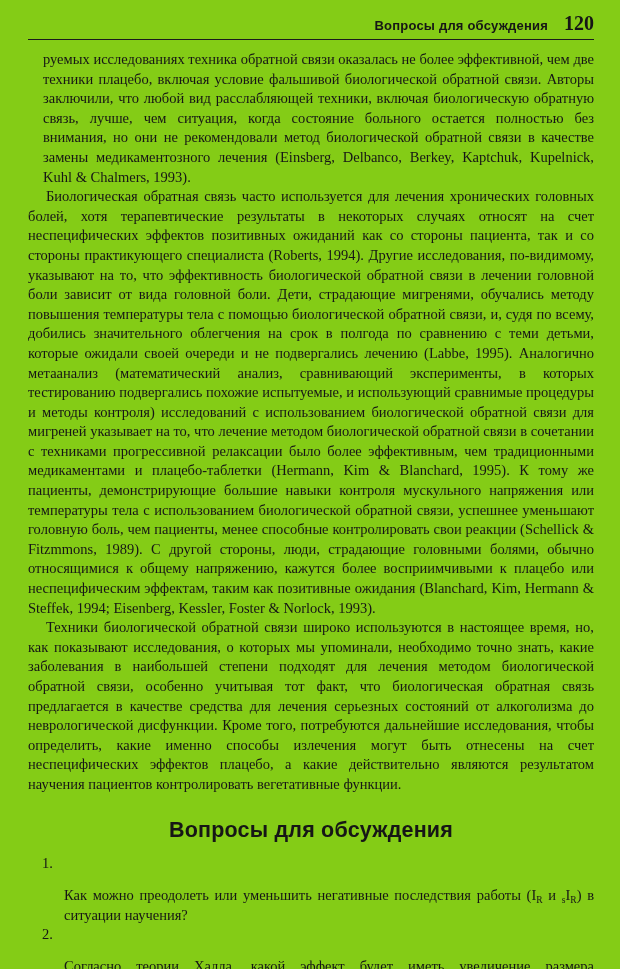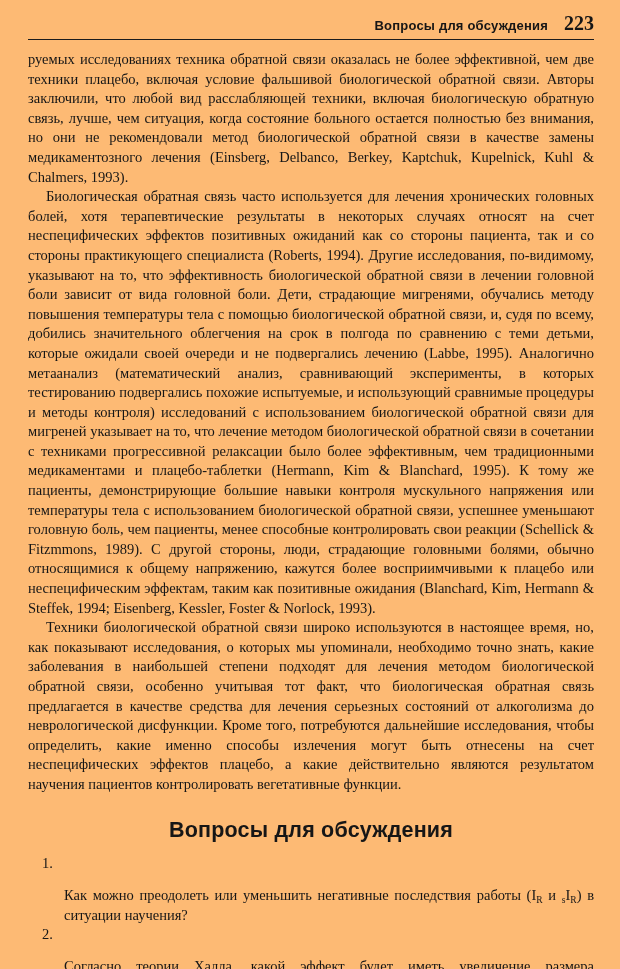--- a/index.html
+++ b/index.html
@@ -1,19 +1,19 @@
 <!DOCTYPE html>
 <html lang="ru"><head>
 <meta charset="utf-8">
 <style>
   * { margin:0; padding:0; box-sizing:border-box; }
   html,body { background:#e9e8e4; }
   .page {
     width:620px; height:969px;
-    background:#fdba74;
+    background:#84cc16;
     color:#161616;
     padding:12px 26px 0 28px;
     overflow:hidden;
     font-family:"Liberation Serif", serif;
     position:relative;
   }
   .running-head {
     display:flex;
     justify-content:flex-end;
     align-items:baseline;
@@ -35,21 +35,21 @@
     border:none;
     border-top:1.2px solid #1c1c1c;
     margin:0 0 10px 0;
   }
   .body-text {
     font-size:14.5px;
     line-height:19.6px;
     text-align:justify;
   }
   .para { text-indent:18px; }
-  .para.no-indent { text-indent:0; }
+  .para.no-indent { text-indent:0;margin-left:15px; }
   .section-heading {
     font-family:"Liberation Sans", sans-serif;
     font-weight:bold;
     font-size:21.5px;
     text-align:center;
     margin:26px 0 14px 0;
     letter-spacing:0.2px;
   }
   .questions { margin-top:2px; }
   .question {
@@ -71,21 +71,21 @@
     vertical-align:-3px;
   }
 </style>
 </head>
 <body>
 
 <div class="page">
 
   <header class="running-head">
     <span class="run-title">Вопросы для обсуждения</span>
-    <span class="page-num">223</span>
+    <span class="page-num">120</span>
   </header>
 
   <hr class="head-rule">
 
   <main class="body-text">
 
     <p class="para no-indent">руемых исследованиях техника обратной связи оказалась не более эффективной, чем две техники плацебо, включая условие фальшивой биологической обратной связи. Авторы заключили, что любой вид расслабляющей техники, включая биологическую обратную связь, лучше, чем ситуация, когда состояние больного остается полностью без внимания, но они не рекомендовали метод биологической обратной связи в качестве замены медикаментозного лечения (Einsberg, Delbanco, Berkey, Kaptchuk, Kupelnick, Kuhl &amp; Chalmers, 1993).</p>
     <p class="para">Биологическая обратная связь часто используется для лечения хронических головных болей, хотя терапевтические результаты в некоторых случаях относят на счет неспецифических эффектов позитивных ожиданий как со стороны пациента, так и со стороны практикующего специалиста (Roberts, 1994). Другие исследования, по-видимому, указывают на то, что эффективность биологической обратной связи в лечении головной боли зависит от вида головной боли. Дети, страдающие мигренями, обучались методу повышения температуры тела с помощью биологической обратной связи, и, судя по всему, добились значительного облегчения на срок в полгода по сравнению с теми детьми, которые ожидали своей очереди и не подвергались лечению (Labbe, 1995). Аналогично метаанализ (математический анализ, сравнивающий эксперименты, в которых тестированию подвергались похожие испытуемые, и использующий сравнимые процедуры и методы контроля) исследований с использованием биологической обратной связи для мигреней указывает на то, что лечение методом биологической обратной связи в сочетании с техниками прогрессивной релаксации было более эффективным, чем традиционными медикаментами и плацебо-таблетки (Hermann, Kim &amp; Blanchard, 1995). К тому же пациенты, демонстрирующие большие навыки контроля мускульного напряжения или температуры тела с использованием биологической обратной связи, успешнее уменьшают головную боль, чем пациенты, менее способные контролировать свои реакции (Schellick &amp; Fitzmmons, 1989). С другой стороны, люди, страдающие головными болями, обычно относящимися к общему напряжению, кажутся более восприимчивыми к плацебо или неспецифическим эффектам, таким как позитивные ожидания (Blanchard, Kim, Hermann &amp; Steffek, 1994; Eisenberg, Kessler, Foster &amp; Norlock, 1993).</p>
     <p class="para">Техники биологической обратной связи широко используются в настоящее время, но, как показывают исследования, о которых мы упоминали, необходимо точно знать, какие заболевания в наибольшей степени подходят для лечения методом биологической обратной связи, особенно учитывая тот факт, что биологическая обратная связь предлагается в качестве средства для лечения серьезных состояний от алкоголизма до неврологической дисфункции. Кроме того, потребуются дальнейшие исследования, чтобы определить, какие именно способы излечения могут быть отнесены на счет неспецифических эффектов плацебо, а какие действительно являются результатом научения пациентов контролировать вегетативные функции.</p>
 

